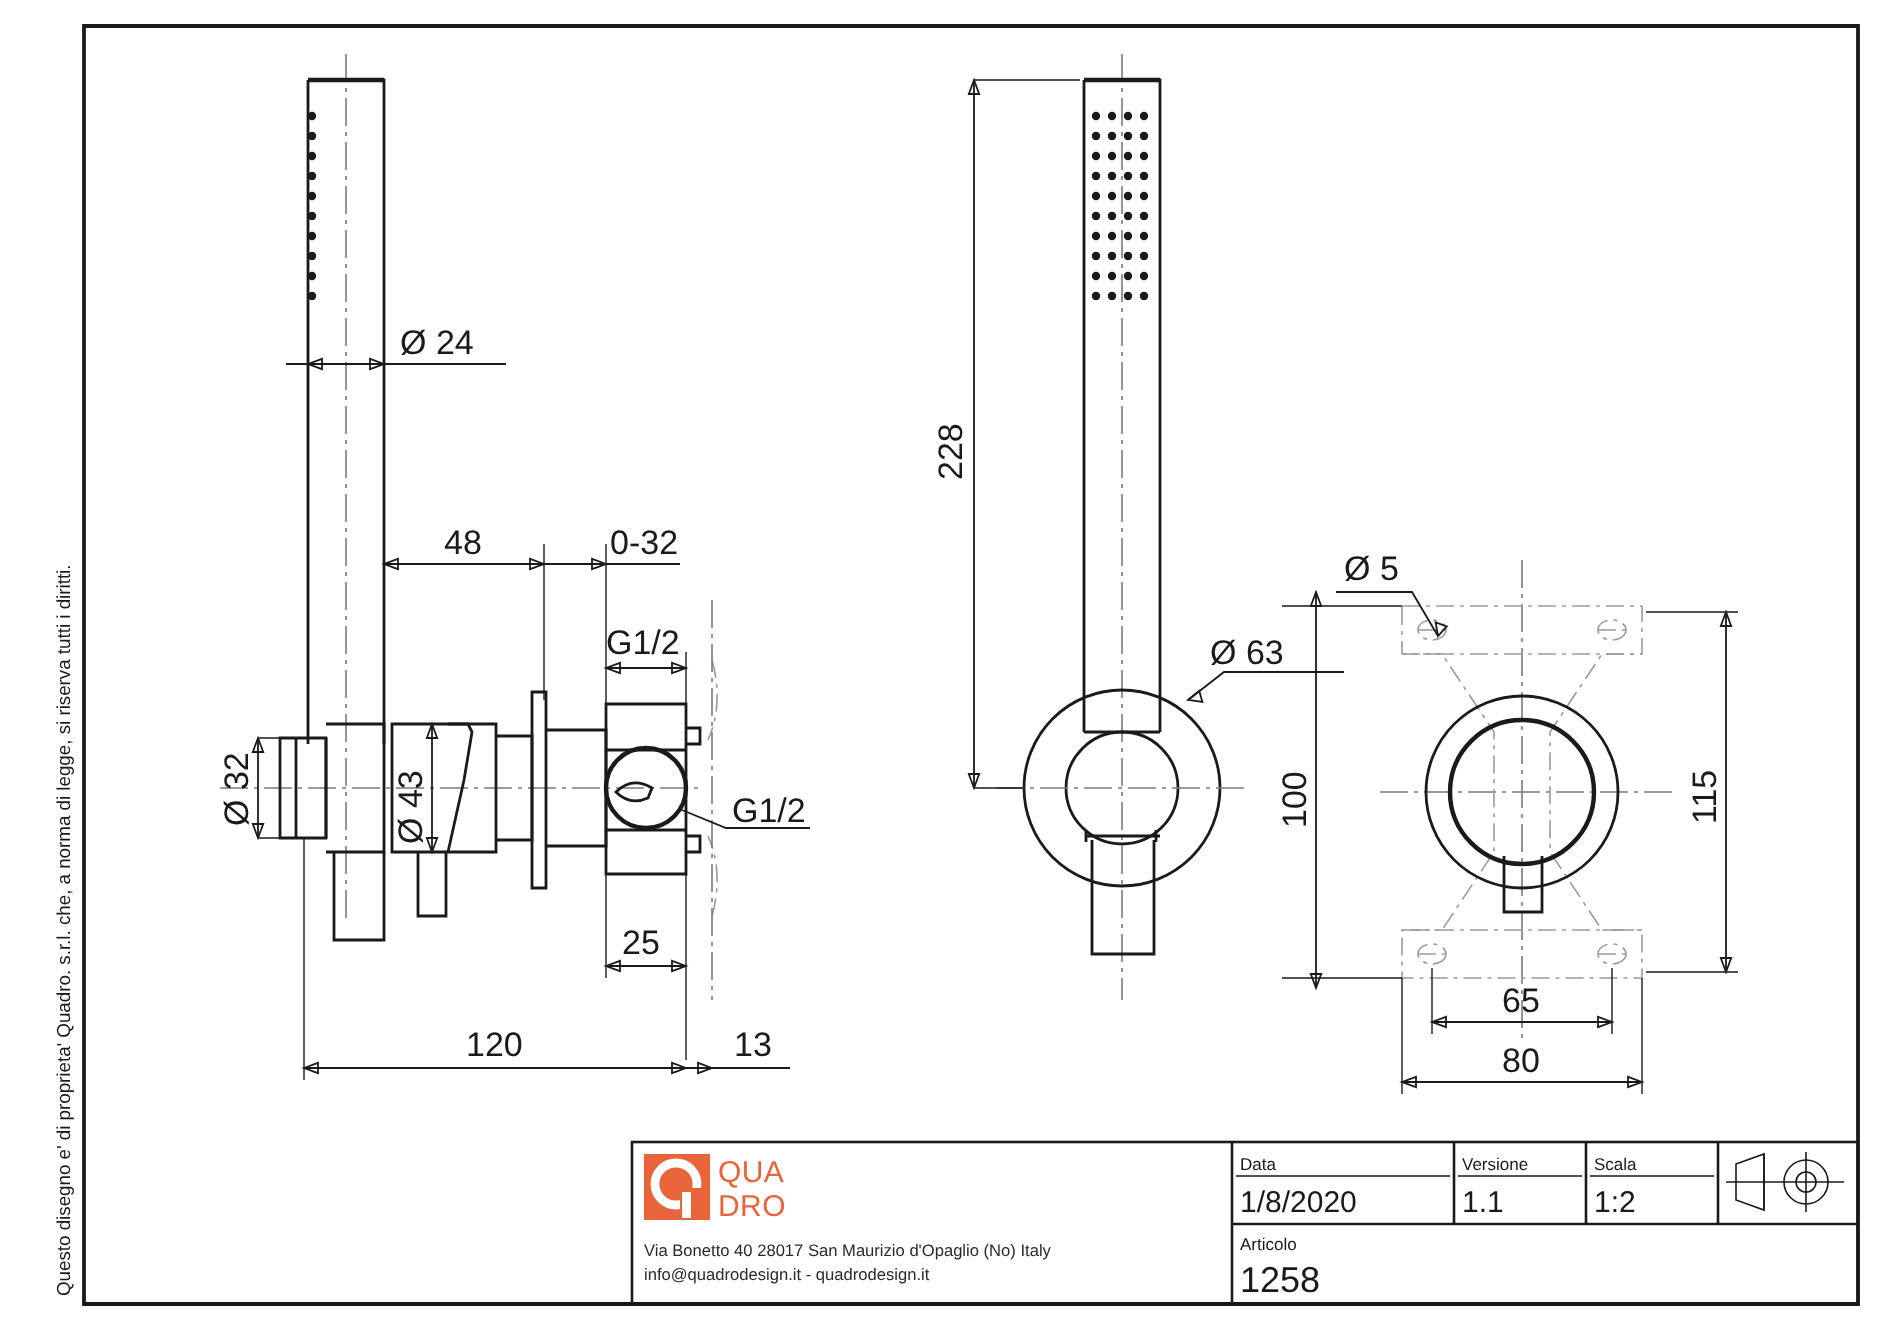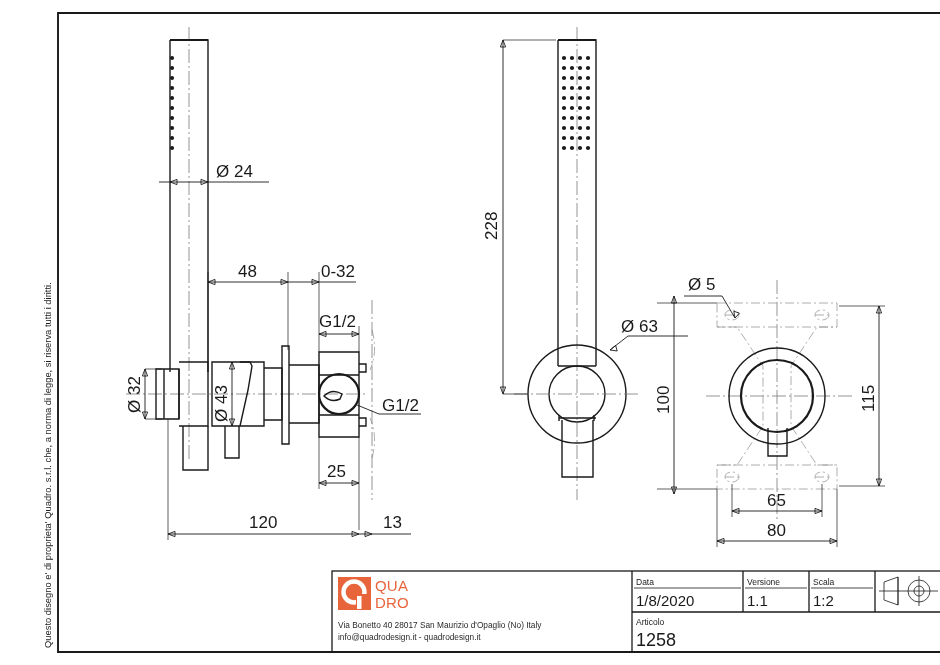--- a/index.html
+++ b/index.html
@@ -1,18 +1,18 @@
 <!DOCTYPE html>
 <html><head>
 <meta charset="utf-8">
 <style>
   html,body{margin:0;padding:0;background:#fff;}
   body{width:940px;height:665px;position:relative;overflow:hidden;
        font-family:"Liberation Sans",sans-serif;color:#1a1a1a;}
-  #sheet{position:absolute;left:0;top:0;width:756px;height:665px;margin-left:16px;}
+  #sheet{position:absolute;left:0;top:0;width:756px;height:665px;}
   svg{display:block;}
   .dimtxt{font-family:"Liberation Sans",sans-serif;font-size:17px;fill:#1a1a1a;}
   .tbtxt-s{font-family:"Liberation Sans",sans-serif;font-size:8.5px;fill:#1a1a1a;}
   .tbtxt-b{font-family:"Liberation Sans",sans-serif;font-size:15px;fill:#1a1a1a;}
   .tbtxt-art{font-family:"Liberation Sans",sans-serif;font-size:18px;fill:#1a1a1a;}
   .addr{font-family:"Liberation Sans",sans-serif;font-size:8.3px;fill:#2a2a2a;}
   .logotxt{font-family:"Liberation Sans",sans-serif;font-size:15px;fill:#E8653C;letter-spacing:.2px;}
   .vert{font-family:"Liberation Sans",sans-serif;font-size:9.4px;fill:#1a1a1a;}
   .obj{stroke:#1a1a1a;stroke-width:1.4;fill:none;}
   .objth{stroke:#1a1a1a;stroke-width:2.2;fill:none;}

